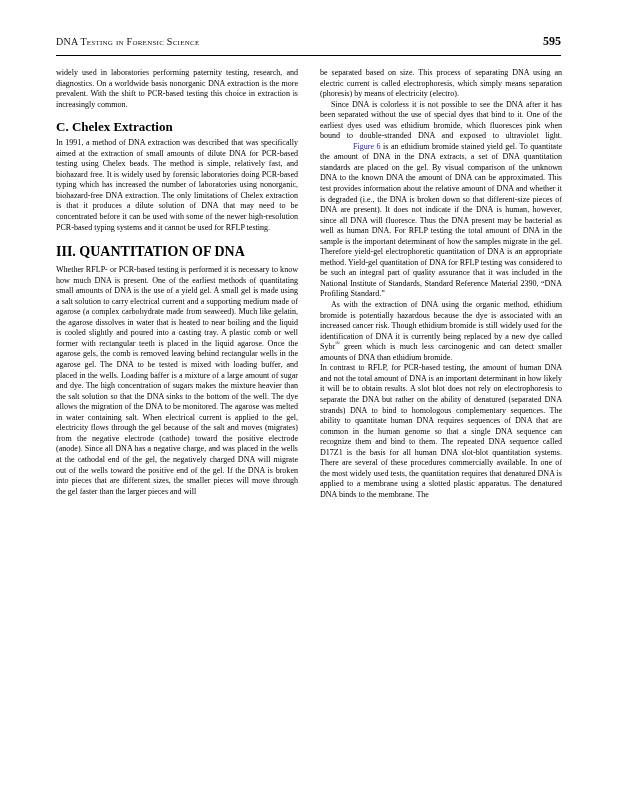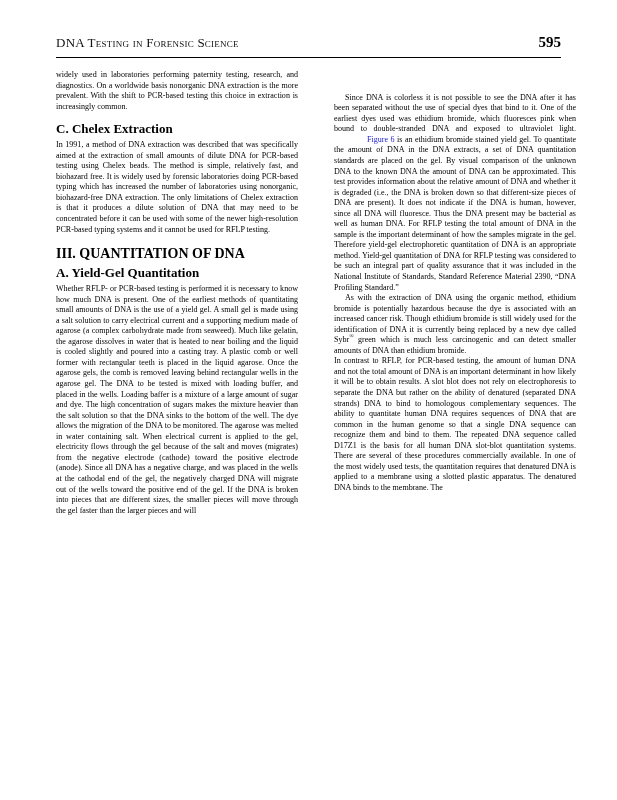--- a/index.html
+++ b/index.html
@@ -21,37 +21,37 @@
     box-sizing: border-box;
     padding: 34px 56px 40px 56px;
   }
   .header {
     display: flex;
     justify-content: space-between;
     align-items: baseline;
     margin-bottom: 6px;
   }
   .running-head {
-    font-size: 13px;
+    font-size: 10px;
     font-variant: small-caps;
     letter-spacing: 0.25px;
     color: #111;
   }
   .folio {
-    font-size: 15px;
+    font-size: 12px;
     font-weight: bold;
   }
   .rule {
     border-bottom: 0.6px solid #000;
     margin-bottom: 12px;
   }
   .columns {
     display: flex;
-    gap: 36px;
-    align-items: center;
+    gap: 22px;
+    align-items: flex-start;
   }
   .col {
     width: 242px;
     flex: 0 0 242px;
   }
   p {
     margin: 0;
     font-size: 8.05px;
     line-height: 10.55px;
     text-align: justify;
@@ -102,26 +102,26 @@
 
     <div class="col">
       <p>widely used in laboratories performing paternity testing, research, and diagnostics. On a worldwide basis nonorganic DNA extraction is the more prevalent. With the shift to PCR-based testing this choice in extraction is increasingly common.</p>
 
       <h3 class="subsection first">C. Chelex Extraction</h3>
 
       <p>In 1991, a method of DNA extraction was described that was specifically aimed at the extraction of small amounts of dilute DNA for PCR-based testing using Chelex beads. The method is simple, relatively fast, and biohazard free. It is widely used by forensic laboratories doing PCR-based typing which has increased the number of laboratories using nonorganic, biohazard-free DNA extraction. The only limitations of Chelex extraction is that it produces a dilute solution of DNA that may need to be concentrated before it can be used with some of the newer high-resolution PCR-based typing systems and it cannot be used for RFLP testing.</p>
 
       <h2 class="section">III.  QUANTITATION OF DNA</h2>
 
-      <h3 class="subsection" style="margin-top:0">A. Yield-Gel Quantitation</h3>
 
       <p>Whether RFLP- or PCR-based testing is performed it is necessary to know how much DNA is present. One of the earliest methods of quantitating small amounts of DNA is the use of a yield gel. A small gel is made using a salt solution to carry electrical current and a supporting medium made of agarose (a complex carbohydrate made from seaweed). Much like gelatin, the agarose dissolves in water that is heated to near boiling and the liquid is cooled slightly and poured into a casting tray. A plastic comb or well former with rectangular teeth is placed in the liquid agarose. Once the agarose gels, the comb is removed leaving behind rectangular wells in the agarose gel. The DNA to be tested is mixed with loading buffer, and placed in the wells. Loading baffer is a mixture of a large amount of sugar and dye. The high concentration of sugars makes the mixture heavier than the salt solution so that the DNA sinks to the bottom of the well. The dye allows the migration of the DNA to be monitored. The agarose was melted in water containing salt. When electrical current is applied to the gel, electricity flows through the gel because of the salt and moves (migrates) from the negative electrode (cathode) toward the positive electrode (anode). Since all DNA has a negative charge, and was placed in the wells at the cathodal end of the gel, the negatively charged DNA will migrate out of the wells toward the positive end of the gel. If the DNA is broken into pieces that are different sizes, the smaller pieces will move through the gel faster than the larger pieces and will</p>
     </div>
 
     <div class="col">
+      <p>be separated based on size. This process of separating DNA using an electric current is called electrophoresis, which simply means separation (phoresis) by means of electricity (electro).</p>
 
       <p class="indent"><span>Since DNA is colorless it is not possible to see the DNA after it has been separated without the use of special dyes that bind to it. One of the earliest dyes used was ethidium bromide, which fluoresces pink when bound to double-stranded DNA and exposed to ultraviolet light. </span><span class="figref">Figure 6</span><span> is an ethidium bromide stained yield gel. To quantitate the amount of DNA in the DNA extracts, a set of DNA quantitation standards are placed on the gel. By visual comparison of the unknown DNA to the known DNA the amount of DNA can be approximated. This test provides information about the relative amount of DNA and whether it is degraded (i.e., the DNA is broken down so that different-size pieces of DNA are present). It does not indicate if the DNA is human, however, since all DNA will fluoresce. Thus the DNA present may be bacterial as well as human DNA. For RFLP testing the total amount of DNA in the sample is the important determinant of how the samples migrate in the gel. Therefore yield-gel electrophoretic quantitation of DNA is an appropriate method. Yield-gel quantitation of DNA for RFLP testing was considered to be such an integral part of quality assurance that it was included in the National Institute of Standards, Standard Reference Material 2390, “DNA Profiling Standard.”</span></p>
 
       <p class="indent"><span>As with the extraction of DNA using the organic method, ethidium bromide is potentially hazardous because the dye is associated with an increased cancer risk. Though ethidium bromide is still widely used for the identification of DNA it is currently being replaced by a new dye called Sybr</span><sup>®</sup><span> green which is much less carcinogenic and can detect smaller amounts of DNA than ethidium bromide.</span></p>
 
 
       <p>In contrast to RFLP, for PCR-based testing, the amount of human DNA and not the total amount of DNA is an important determinant in how likely it will be to obtain results. A slot blot does not rely on electrophoresis to separate the DNA but rather on the ability of denatured (separated DNA strands) DNA to bind to homologous complementary sequences. The ability to quantitate human DNA requires sequences of DNA that are common in the human genome so that a single DNA sequence can recognize them and bind to them. The repeated DNA sequence called D17Z1 is the basis for all human DNA slot-blot quantitation systems. There are several of these procedures commercially available. In one of the most widely used tests, the quantitation requires that denatured DNA is applied to a membrane using a slotted plastic apparatus. The denatured DNA binds to the membrane. The</p>
     </div>
 
   </div>

